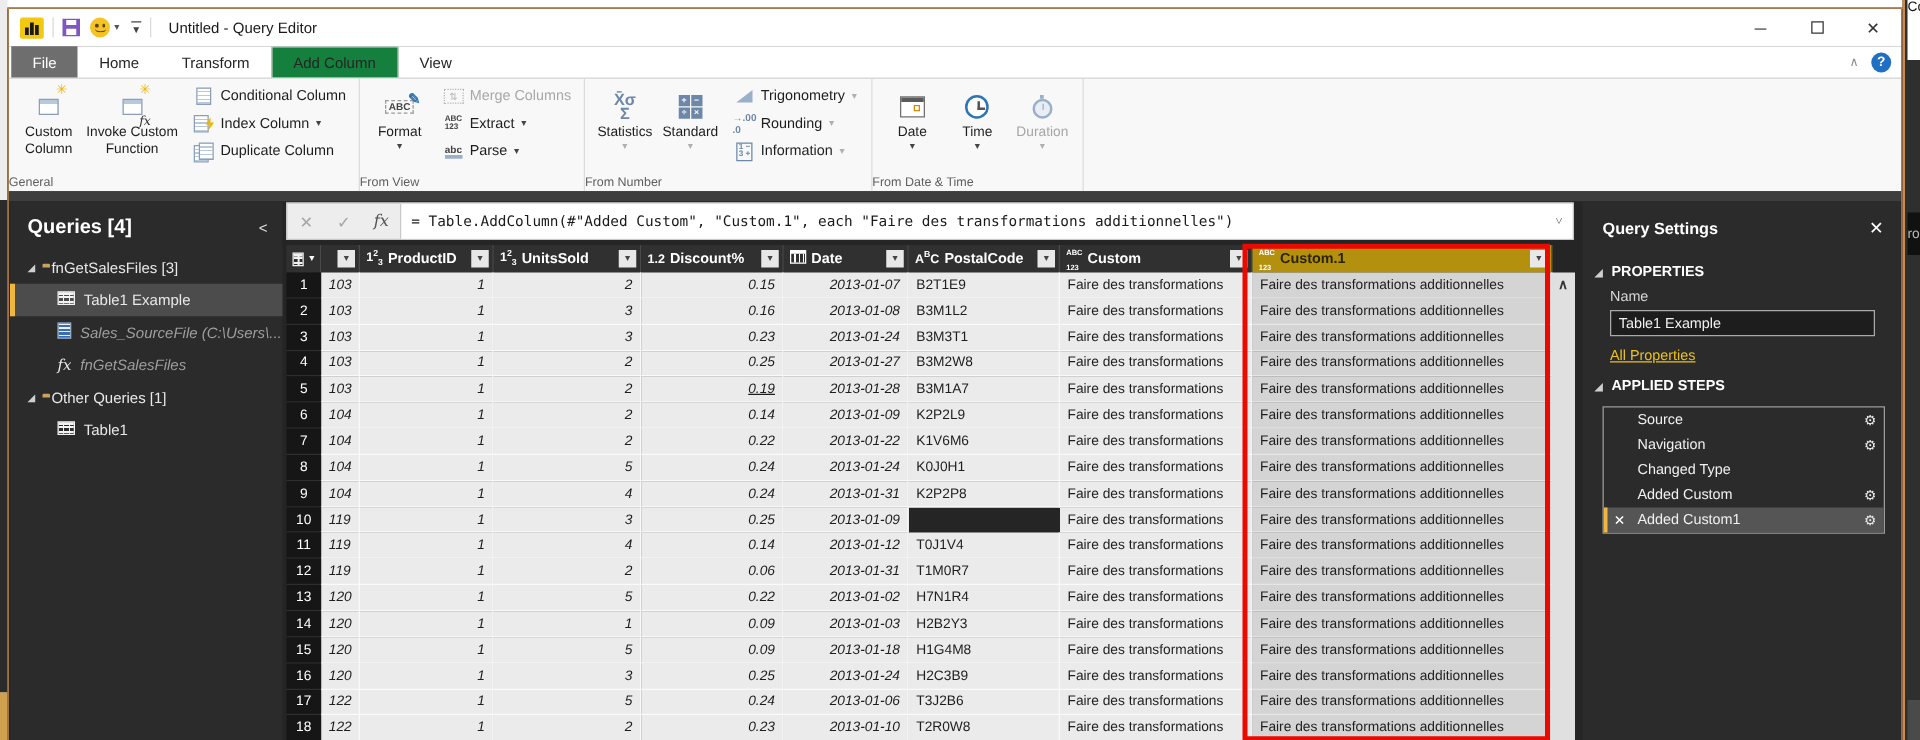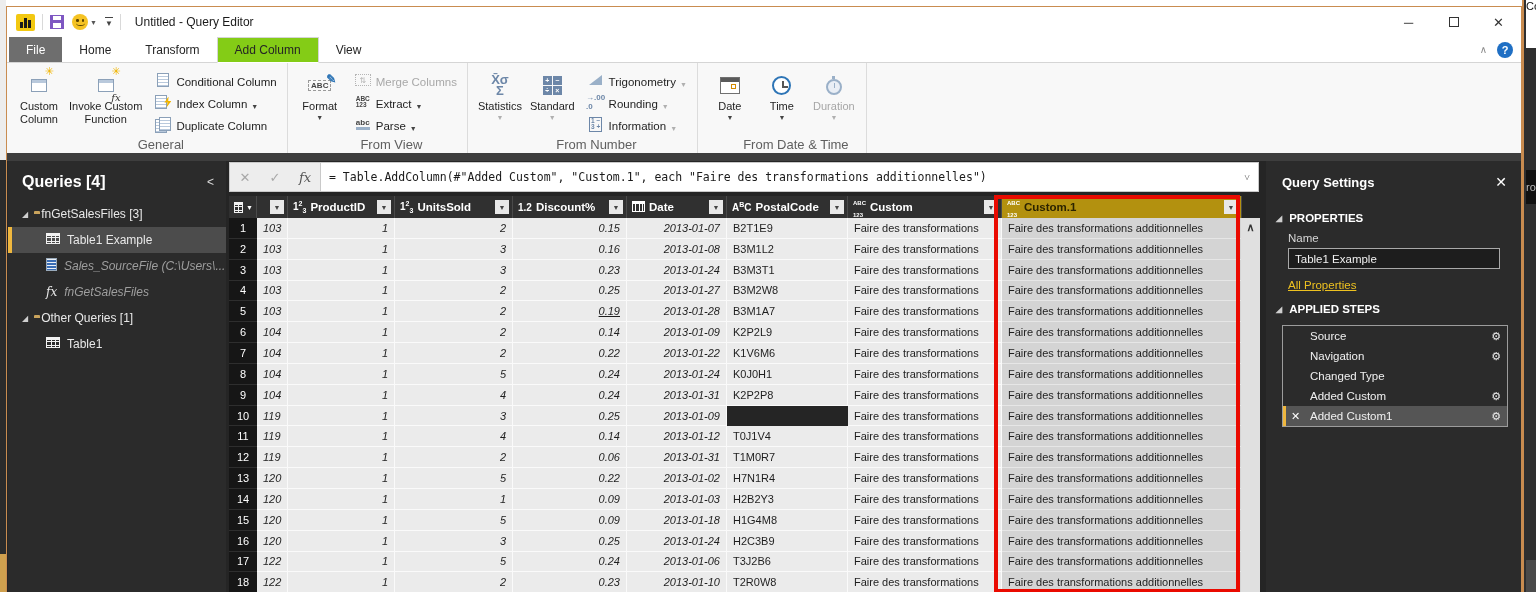--- a/index.html
+++ b/index.html
@@ -39,38 +39,38 @@
   .qat-dd { font-size:8px; color:#444; margin-left:8px; border-top:1.5px solid #444; padding-top:1px;}
   #win-title { font-size:12px; color:#1a1a1a; margin-left:7px; }
   #win-controls { margin-left:auto; display:flex; height:100%; }
   .wbtn { width:45px; height:100%; display:flex; align-items:center; justify-content:center; font-size:13px; color:#333; }
   .wbtn .sq { width:10px; height:10px; border:1px solid #333; }
 
   
   #tabstrip { left:0; top:30px; width:100%; height:26px; background:#fff; border-bottom:1px solid #d5d5d5; display:flex; align-items:stretch; }
   .tab { padding:0 17px; font-size:12px; color:#252525; display:flex; align-items:center; }
   .tab.file { background:#6e6e6e; color:#fff; margin-left:2px; }
-  .tab.active { background:#84cc16; border:1px solid #d5d5d5; border-bottom:1px solid #fff; margin-bottom:-1px; }
+  .tab.active { background:#15803d; border:1px solid #d5d5d5; border-bottom:1px solid #fff; margin-bottom:-1px; }
   #ribbon-right { margin-left:auto; display:flex; align-items:center; gap:10px; padding-right:8px;}
   .collapse-chev { color:#8a8a8a; font-size:10px; }
   .help-btn { width:16px; height:16px; border-radius:50%; background:#1f6fc4; color:#fff; font-size:11px; font-weight:bold; text-align:center; line-height:16px; }
 
   
   #ribbon { left:0; top:56px; width:100%; height:90px; background:#f8f8f8; display:flex; }
   .grp { position:relative; border-right:1px solid #dcdcdc; padding:3px 6px 16px 6px; display:flex; }
-  .grp-label { position:absolute; bottom:1px; left:14px; width:100%; text-align:center; font-size:13px; color:#5f5f5f; }
+  .grp-label { position:absolute; bottom:1px; left:0; width:100%; text-align:left; font-size:10px; color:#5f5f5f; }
   .bigs { display:flex; }
   .bigbtn { min-width:52px; padding:2px 4px; display:flex; flex-direction:column; align-items:center; font-size:11px; color:#1e1e1e; }
   .bigbtn .icon { height:30px; display:flex; align-items:center; justify-content:center; position:relative; margin-top:2px;}
   .bigbtn .lbl { text-align:center; line-height:13px; }
   .bigbtn .dd { font-size:7px; color:#444; margin-top:1px; }
   .bigbtn .dd.dim, .smallitem .dd.dim { color:#b0b0b0; }
   .bigbtn.disabled .lbl { color:#a6a6a6; }
   .smalls { display:flex; flex-direction:column; justify-content:flex-start; margin-left:4px; }
-  .smallitem { display:flex; align-items:flex-end; height:22px; font-size:11.5px; color:#1e1e1e; white-space:nowrap; padding:0 4px; }
+  .smallitem { display:flex; align-items:center; height:22px; font-size:11.5px; color:#1e1e1e; white-space:nowrap; padding:0 4px; }
   .smallitem .icon { width:18px; height:16px; position:relative; margin-right:4px; display:flex; align-items:center; justify-content:center;}
   .smallitem .dd { font-size:7px; color:#444; margin-left:4px; }
   .smallitem.disabled { color:#a8a8a8; }
 
   
   .tbl-g { width:16px; height:13px; border:1px solid #8ba0b8;
     background:linear-gradient(#b9c9dc 3px, #fff 3px),
     repeating-linear-gradient(90deg, rgba(139,160,184,0) 0 4px, #8ba0b8 4px 5px); display:inline-block;}
   .spark { position:absolute; top:-5px; right:-7px; color:#f0b400; font-size:11px; }
   .fx-sub { position:absolute; bottom:-3px; right:-7px; font-family:"DejaVu Serif",serif; font-style:italic; font-size:10px; color:#333;}

